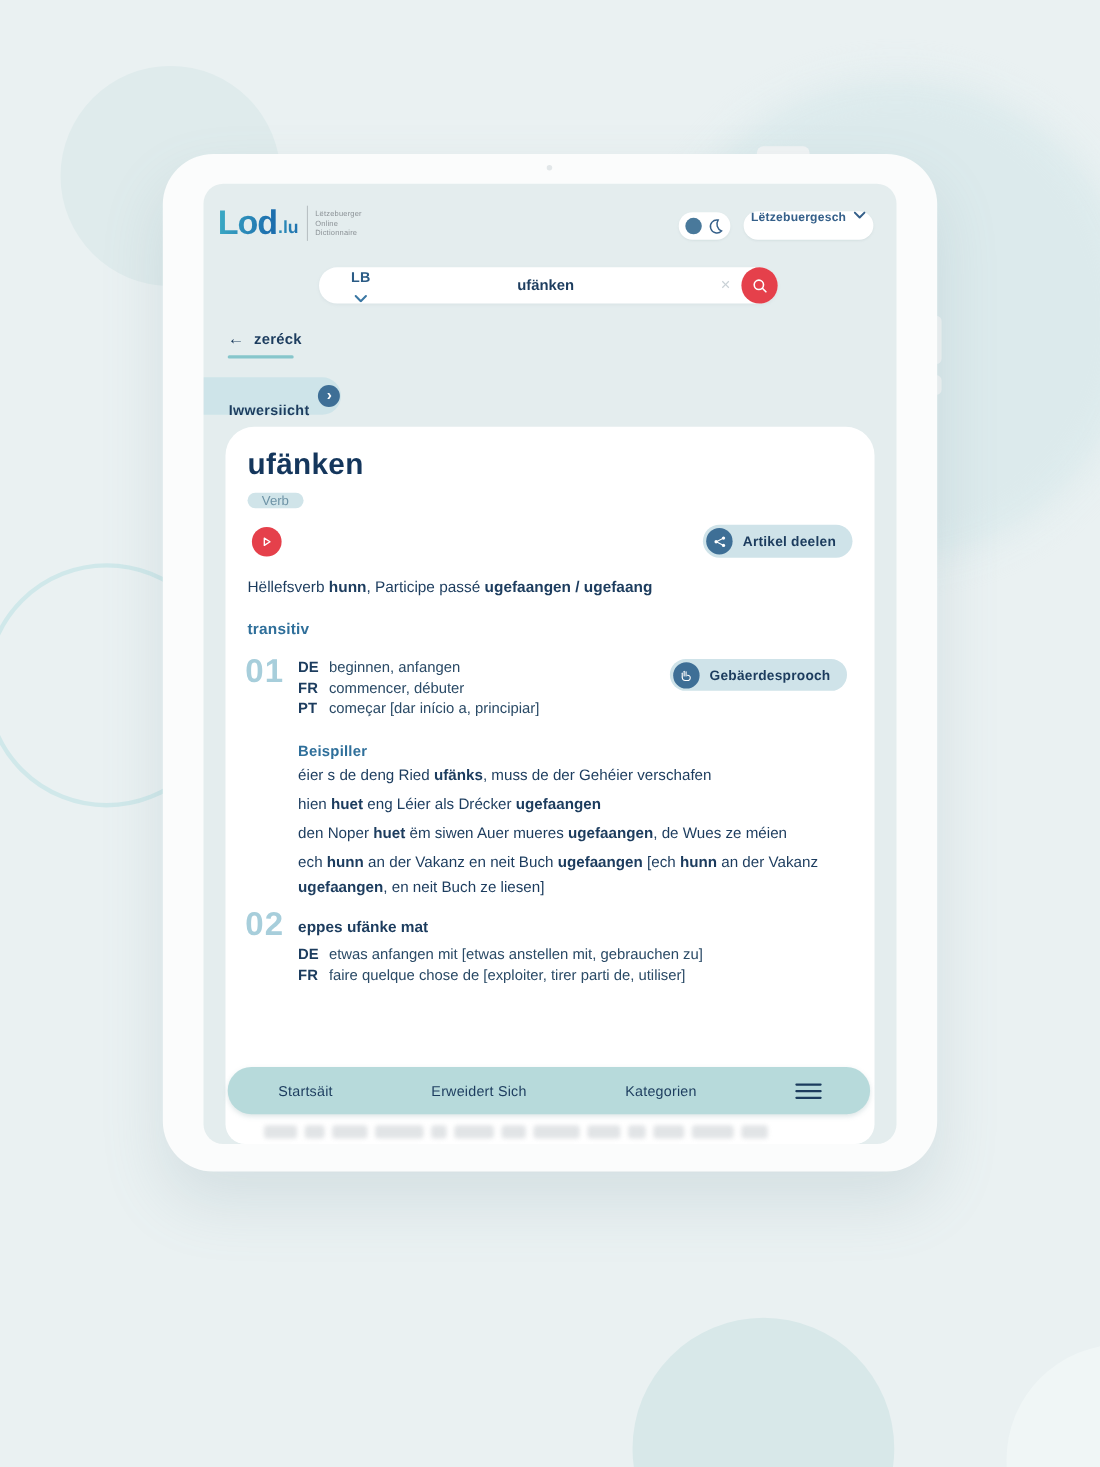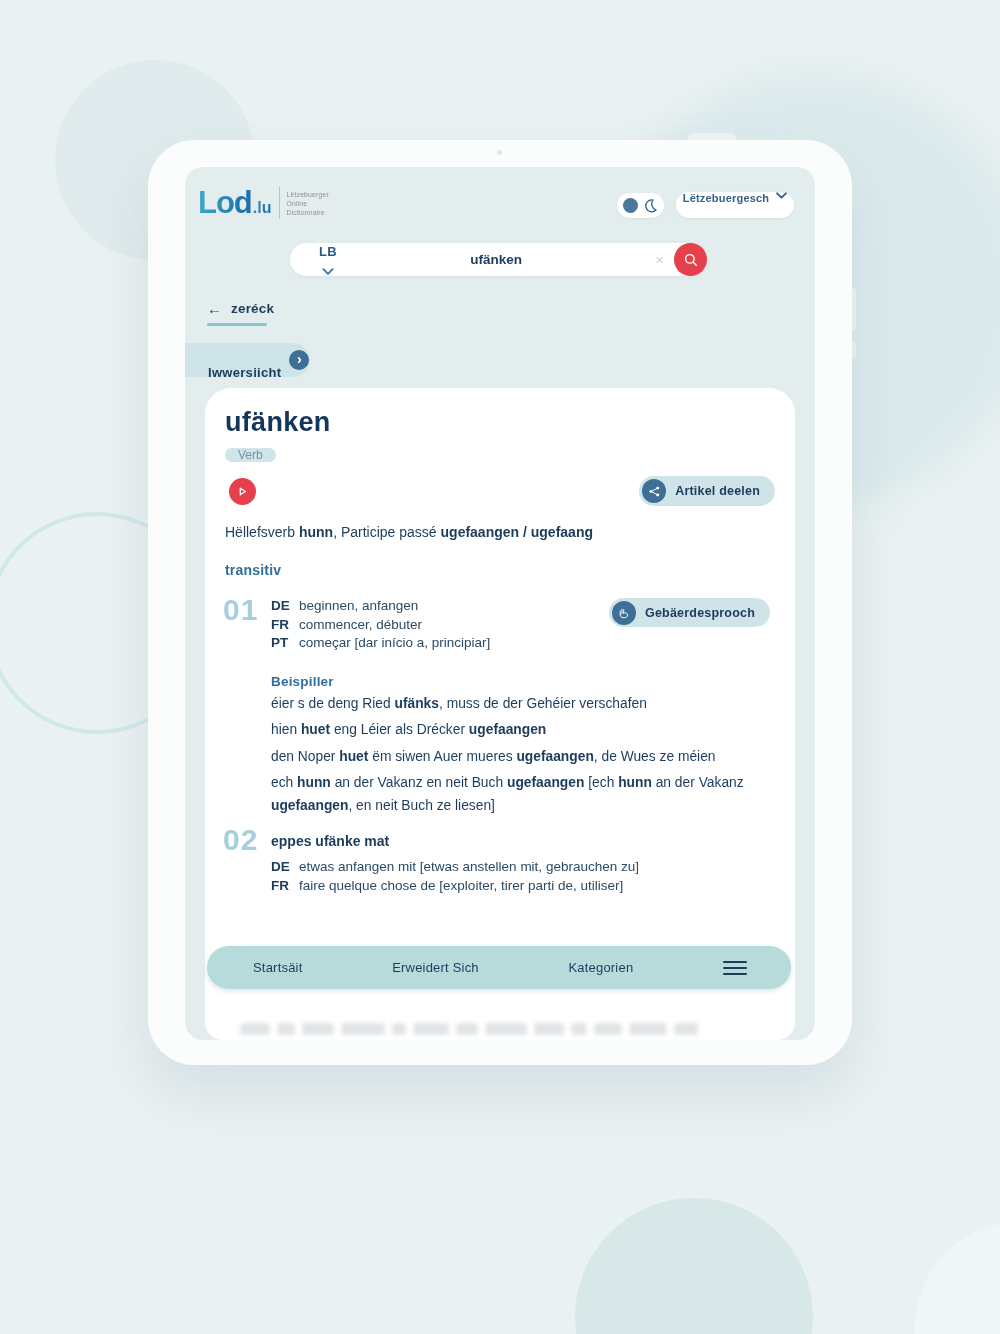--- a/index.html
+++ b/index.html
@@ -70,21 +70,21 @@
   .tr-row{display:flex;font-size:13.5px;line-height:18.5px;color:#2a4a66;}
   .tr-row .lang{width:28px;flex:0 0 auto;font-weight:700;color:#1c3c5e;}
   .sign-btn{position:absolute;right:5px;top:1px;height:29px;}
   .ex-head{margin-top:21px;font-size:13.5px;font-weight:700;color:#2f6f9a;letter-spacing:.2px;}
   .examples p{margin:4px 0 0;font-size:13.8px;line-height:22.5px;color:#1c3c5e;max-width:485px;}
   .inline-tag{background:#d3e3ea;color:#7d9aad;font-size:11px;font-weight:600;padding:1.5px 9px;border-radius:9px;margin-right:5px;}
   .phrase{font-size:14px;font-weight:700;color:#1c3c5e;margin-top:6px;}
   .sense2-tr{margin-top:9px;}
 
   
-  .bottom-nav{position:absolute;left:22px;top:779px;width:584px;height:43px;background:#b7dadb;border-radius:22px;display:flex;align-items:center;justify-content:space-between;padding:0 44px 0 46px;box-sizing:border-box;box-shadow:0 2px 5px rgba(120,155,160,.25);}
+  .bottom-nav{position:absolute;left:22px;top:803px;width:584px;height:43px;background:#b7dadb;border-radius:22px;display:flex;align-items:center;justify-content:space-between;padding:0 44px 0 46px;box-sizing:border-box;box-shadow:0 2px 5px rgba(120,155,160,.25);}
   .nav-item{font-size:13px;color:#1c3c5e;cursor:pointer;letter-spacing:.2px;}
   .burger{width:24px;cursor:pointer;}
   .burger div{height:2px;background:#1c3c5e;margin:4px 0;border-radius:1px;}
 
   
   .blur-row{position:absolute;left:55px;top:856px;width:520px;display:flex;gap:7px;filter:blur(2px);opacity:.55;}
   .blur-row span{height:12px;background:#c9ced2;border-radius:3px;display:block;}
 </style>
 </head>
 <body>

